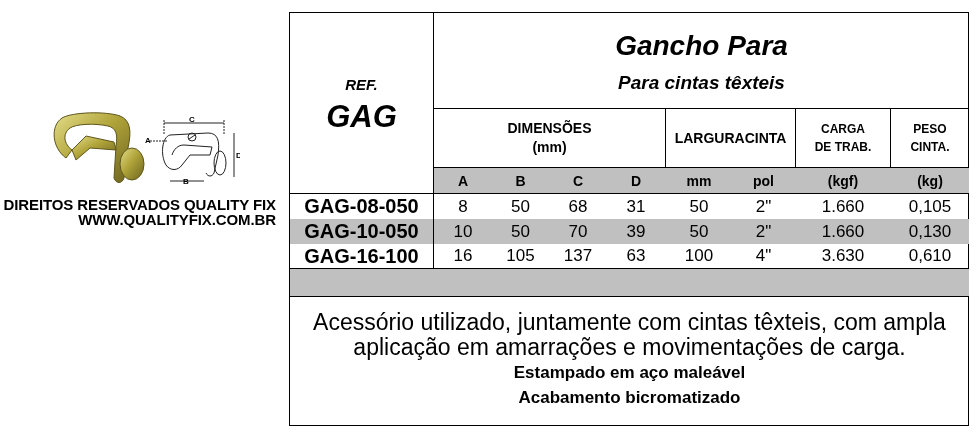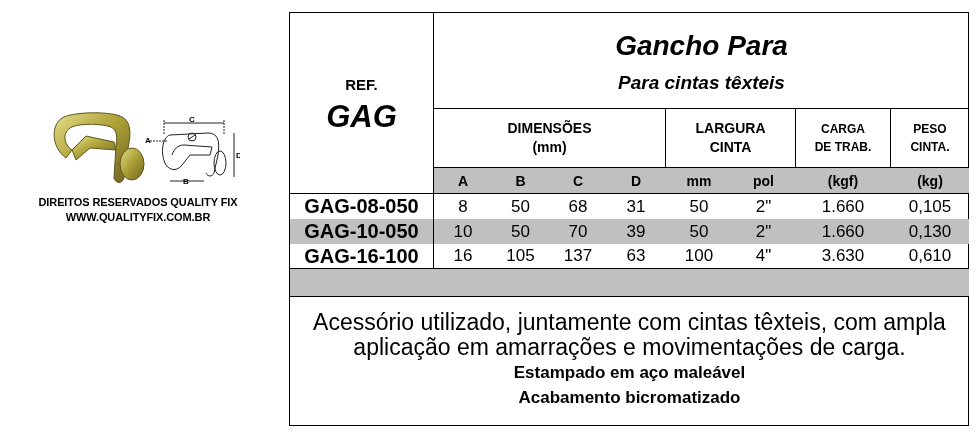--- a/index.html
+++ b/index.html
@@ -1,34 +1,34 @@
 <!DOCTYPE html>
 <html><head>
 <meta charset="utf-8">
 <style>
   html, body { margin:0; padding:0; }
   body { width:980px; height:440px; background:#ffffff; position:relative; overflow:hidden;
          font-family:"Liberation Sans", sans-serif; color:#000; }
   .left-panel { position:absolute; left:0; top:0; width:285px; height:440px; }
   .hook-photo { position:absolute; left:46px; top:108px; width:104px; height:78px; }
   .hook-drawing { position:absolute; left:140px; top:115px; width:100px; height:70px; }
-  .copyright { position:absolute; left:0; width:276px; text-align:center; font-weight:bold;
-               font-size:11px; letter-spacing:-0.1px; }
+  .copyright { position:absolute; left:0; width:276px; text-align:right; font-weight:bold;
+               font-size:15px; letter-spacing:-0.1px; }
   .copyright.l1 { top:196px; }
   .copyright.l2 { top:211px; }
 
   .spec { position:absolute; left:289px; top:12px; width:680px; height:414px;
           border:1px solid #000; box-sizing:border-box; }
   .cell { position:absolute; box-sizing:border-box; display:flex; align-items:center; justify-content:center;
           text-align:center; }
   .vline { position:absolute; background:#000; width:1px; }
   .hline { position:absolute; background:#000; height:1px; }
   .gray { background:#c0c0c0; }
 
-  .ref-label { font-weight:bold; font-size:15px;text-align:right; }
+  .ref-label { font-style:italic; font-weight:bold; font-size:15px;text-align:right; }
   .ref-code { font-style:italic; font-weight:bold; font-size:31px; }
   .title { font-style:italic; font-weight:bold; font-size:28px; }
   .subtitle { font-style:italic; font-weight:bold; font-size:19px; }
   .hdr { font-weight:bold; font-size:14px; line-height:19px; }
   .hdr-sm { font-weight:bold; font-size:12px; line-height:18px; }
   .sub { font-weight:bold; font-size:14px; }
   .code { font-weight:bold; font-size:20px; }
   .val { font-size:17px; }
   .fator { font-size:17px; }
   .desc { font-size:23px; line-height:25px; }
@@ -92,21 +92,21 @@
   <div class="cell ref-label" style="left:0; top:60px; width:143px; height:22px;">REF.</div>
   <div class="cell ref-code" style="left:0; top:84px; width:143px; height:40px;">GAG</div>
 
   <div class="cell title" style="left:144px; top:14px; width:535px; height:38px;">Gancho Para</div>
   <div class="cell subtitle" style="left:144px; top:56px; width:535px; height:28px;">Para cintas têxteis</div>
 
   <div class="cell hdr" style="left:144px; top:96px; width:231px; height:58px; flex-direction:column;">
     <span>DIMENSÕES</span>
     <span>(mm)</span>
   </div>
-  <div class="cell hdr" style="left:376px; top:96px; width:129px; height:58px; flex-direction:column;">
+  <div class="cell hdr" style="left:376px; top:96px; width:129px; height:58px; ">
     <span>LARGURA</span>
     <span>CINTA</span>
   </div>
   <div class="cell hdr-sm" style="left:506px; top:96px; width:94px; height:58px; flex-direction:column;">
     <span>CARGA</span>
     <span>DE TRAB.</span>
   </div>
   <div class="cell hdr-sm" style="left:601px; top:96px; width:78px; height:58px; flex-direction:column;">
     <span>PESO</span>
     <span>CINTA.</span>

